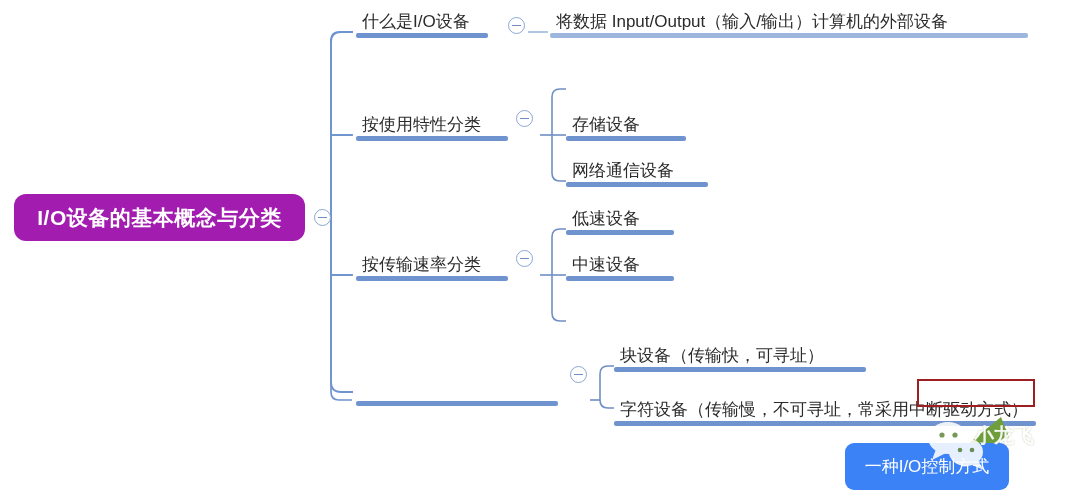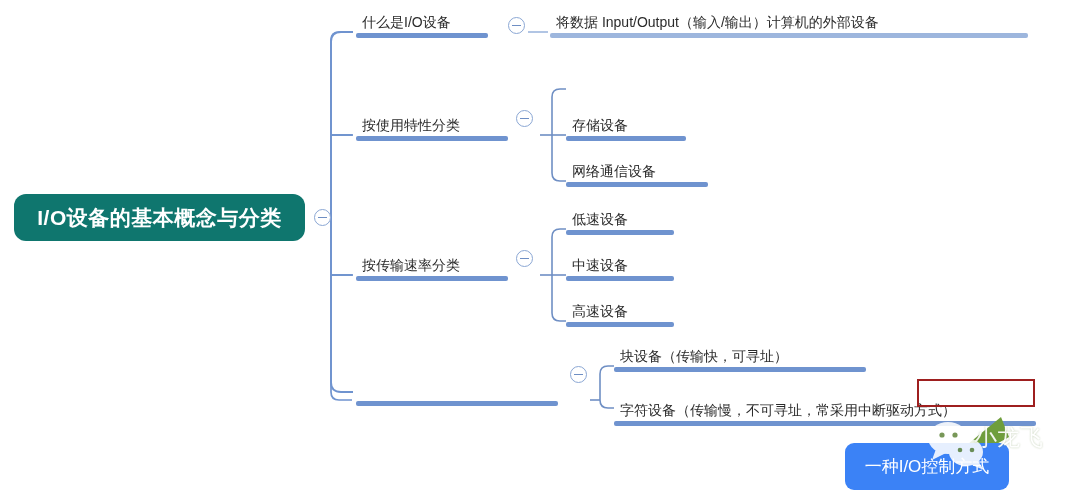--- a/index.html
+++ b/index.html
@@ -25,21 +25,21 @@
     pointer-events: none;
   }
 
   
   .root-node {
     position: absolute;
     left: 14px;
     top: 194px;
     width: 291px;
     height: 47px;
-    background: #0f766e;
+    background: #a21caf;
     border-radius: 12px;
     display: flex;
     align-items: center;
     justify-content: center;
     box-sizing: border-box;
   }
   .root-label {
     color: #ffffff;
     font-size: 21px;
     font-weight: bold;
@@ -49,21 +49,21 @@
 
   
   .node {
     position: absolute;
     box-sizing: border-box;
   }
   .node-text {
     position: absolute;
     left: 6px;
     bottom: 6px;
-    font-size: 14px;
+    font-size: 17px;
     color: #2b2b2b;
     white-space: nowrap;
     line-height: 20px;
   }
   .node-rule {
     position: absolute;
     left: 0;
     bottom: 0;
     height: 5px;
     border-radius: 2px;
@@ -132,23 +132,23 @@
     top: 416px;
     width: 158px;
     height: 62px;
     opacity: 0.92;
     pointer-events: none;
   }
   .wm-text {
     position: absolute;
     left: 52px;
     top: 6px;
-    font-size: 23px;
+    font-size: 20px;
     color: #ffffff;
-    font-weight: normal;
+    font-weight: bold;
     white-space: nowrap;
     text-shadow: 0 0 2px rgba(120,150,90,0.55);
   }
 </style>
 </head>
 <body>
 
 <div id="canvas">
 
   <svg id="wires" viewBox="0 0 1080 498" xmlns="http://www.w3.org/2000/svg">
@@ -233,24 +233,20 @@
   <div class="node" style="left:566px; top:205px; width:108px; height:30px;">
     <span class="node-text">低速设备</span>
     <div class="node-rule" style="width:108px;"></div>
   </div>
 
   <div class="node" style="left:566px; top:251px; width:108px; height:30px;">
     <span class="node-text">中速设备</span>
     <div class="node-rule" style="width:108px;"></div>
   </div>
 
-  <div class="node" style="left:566px; top:297px; width:108px; height:30px;">
-    <span class="node-text">高速设备</span>
-    <div class="node-rule" style="width:108px;"></div>
-  </div>
 
   <div class="node" style="left:356px; top:376px; width:202px; height:30px;">
     <div class="node-rule" style="width:202px;"></div>
   </div>
   <div class="toggle" style="left:570px; top:366px;"></div>
 
   <div class="node" style="left:614px; top:342px; width:252px; height:30px;">
     <span class="node-text">块设备（传输快，可寻址）</span>
     <div class="node-rule" style="width:252px;"></div>
   </div>

